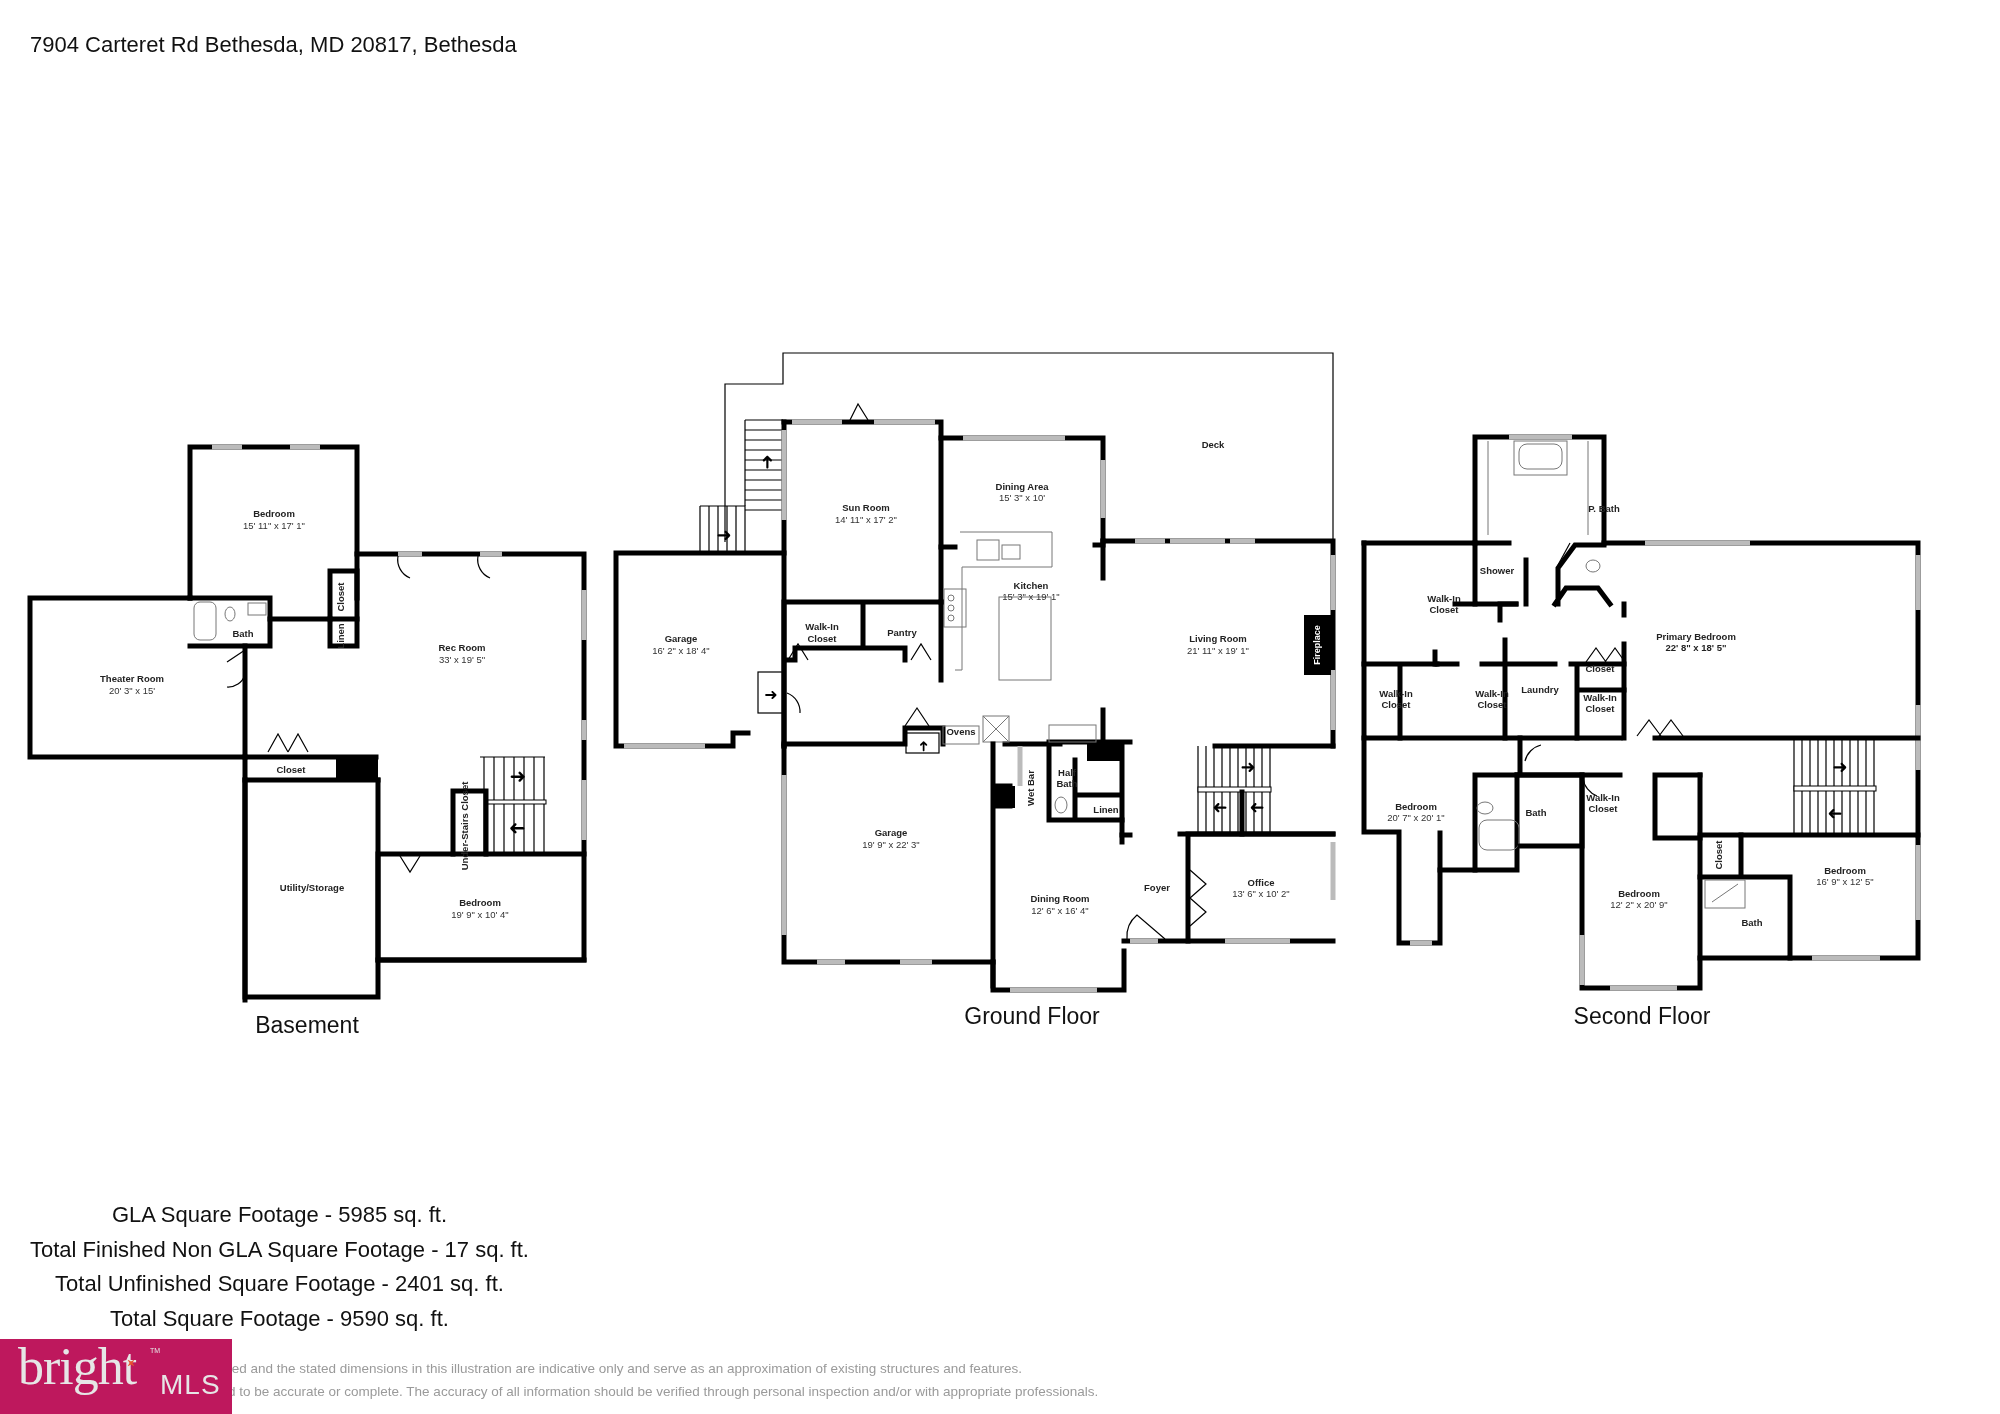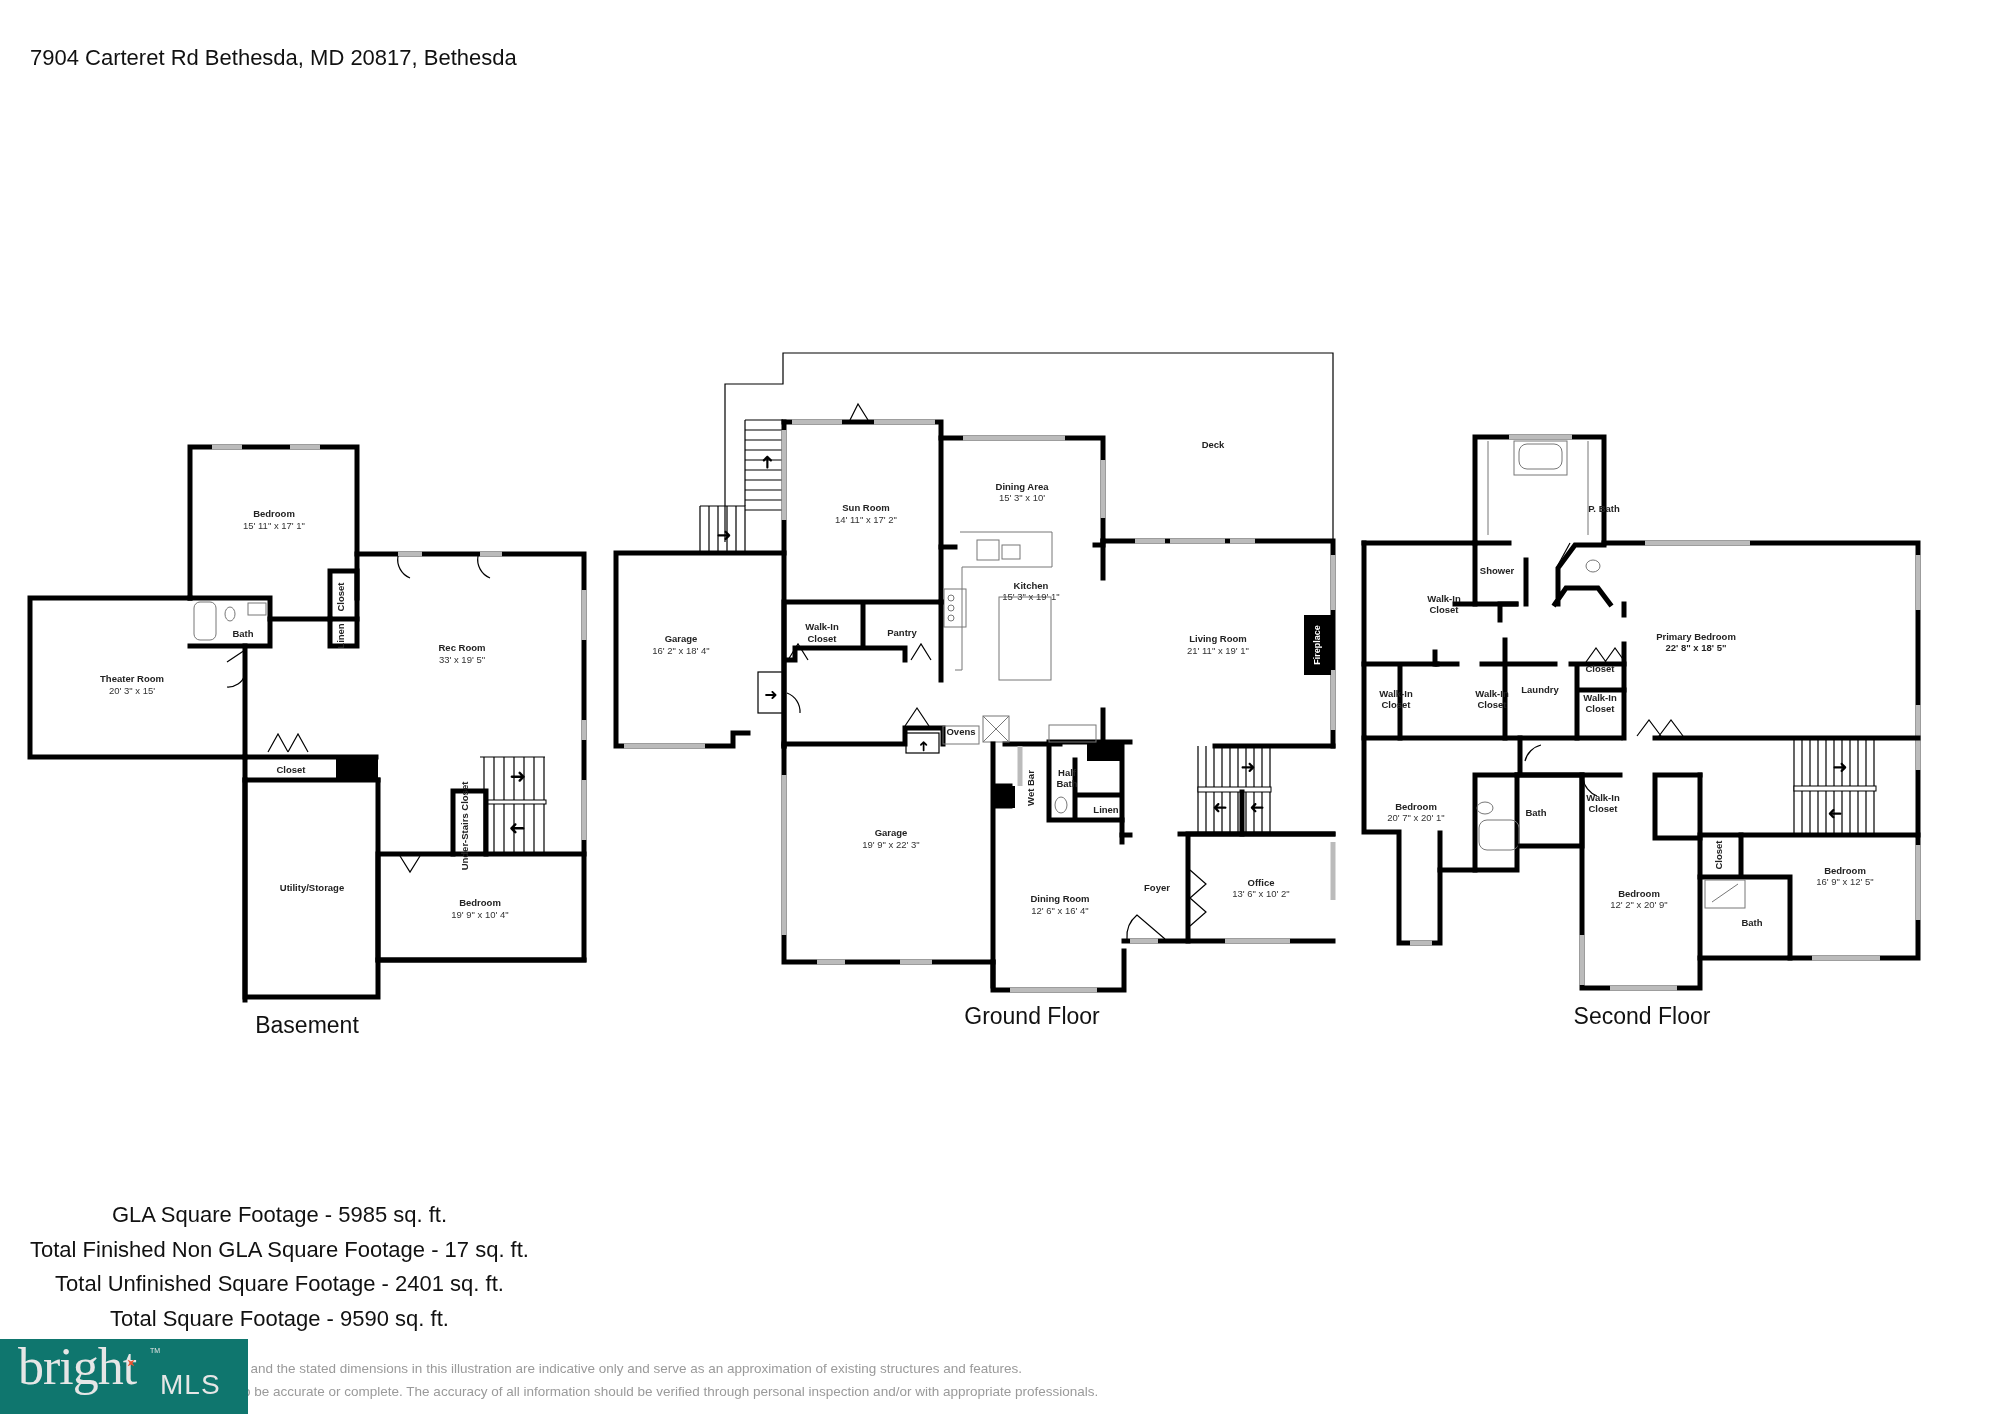--- a/index.html
+++ b/index.html
@@ -1,23 +1,23 @@
 <!DOCTYPE html>
 <html><head>
 <meta charset="utf-8">
 <style>
   html, body { margin:0; padding:0; background:#fff; }
   body { width:2000px; height:1414px; position:relative; overflow:hidden; font-family:"Liberation Sans", sans-serif; color:#111; }
-  .address { position:absolute; left:30px; top:32px; font-size:22px;margin-top:13px; }
+  .address { position:absolute; left:30px; top:32px; font-size:22px; }
   svg.plan { position:absolute; left:0; top:0; }
   .floor-label { position:absolute; font-size:23px; transform:translateX(-50%);text-align:right; }
   .sqft { position:absolute; left:30px; top:1198px; font-size:22px; line-height:34.5px;text-align:center; }
   .sqft div { white-space:nowrap; }
   .disclaimer { position:absolute; left:228px; top:1357px; font-size:13.5px; color:#9a9a9a; line-height:23px; }
-  .logo { position:absolute; left:0; top:1339px; width:232px; height:75px; background:#0f766e; color:#e6e6e6;padding-left:16px; }
+  .logo { position:absolute; left:0; top:1339px; width:232px; height:75px; background:#be185d; color:#e6e6e6; }
   .logo .b { position:absolute; left:18px; top:-2px; font-family:"Liberation Serif", serif; font-size:52px; letter-spacing:-1px; }
   .logo .m { position:absolute; left:160px; top:30px; font-size:28px; letter-spacing:1px; }
   .logo .tm { position:absolute; left:150px; top:8px; font-size:7px; }
   .logo .star { position:absolute; left:126px; top:19px; width:10px; height:10px; background:#e8502e; transform:rotate(45deg); clip-path:polygon(50% 0,60% 40%,100% 50%,60% 60%,50% 100%,40% 60%,0 50%,40% 40%); }
   .rl { font-family:"Liberation Sans", sans-serif; font-weight:bold; font-size:9.5px; fill:#222; text-anchor:middle; }
   .rd { font-family:"Liberation Sans", sans-serif; font-size:9.5px; fill:#333; text-anchor:middle; }
   .wall { stroke:#000; stroke-width:5; fill:none; stroke-linecap:square; }
   .thin { stroke:#000; stroke-width:1.2; fill:none; }
   .fix { stroke:#777; stroke-width:1; fill:none; }
   .win { stroke:#bbb; stroke-width:5; }

